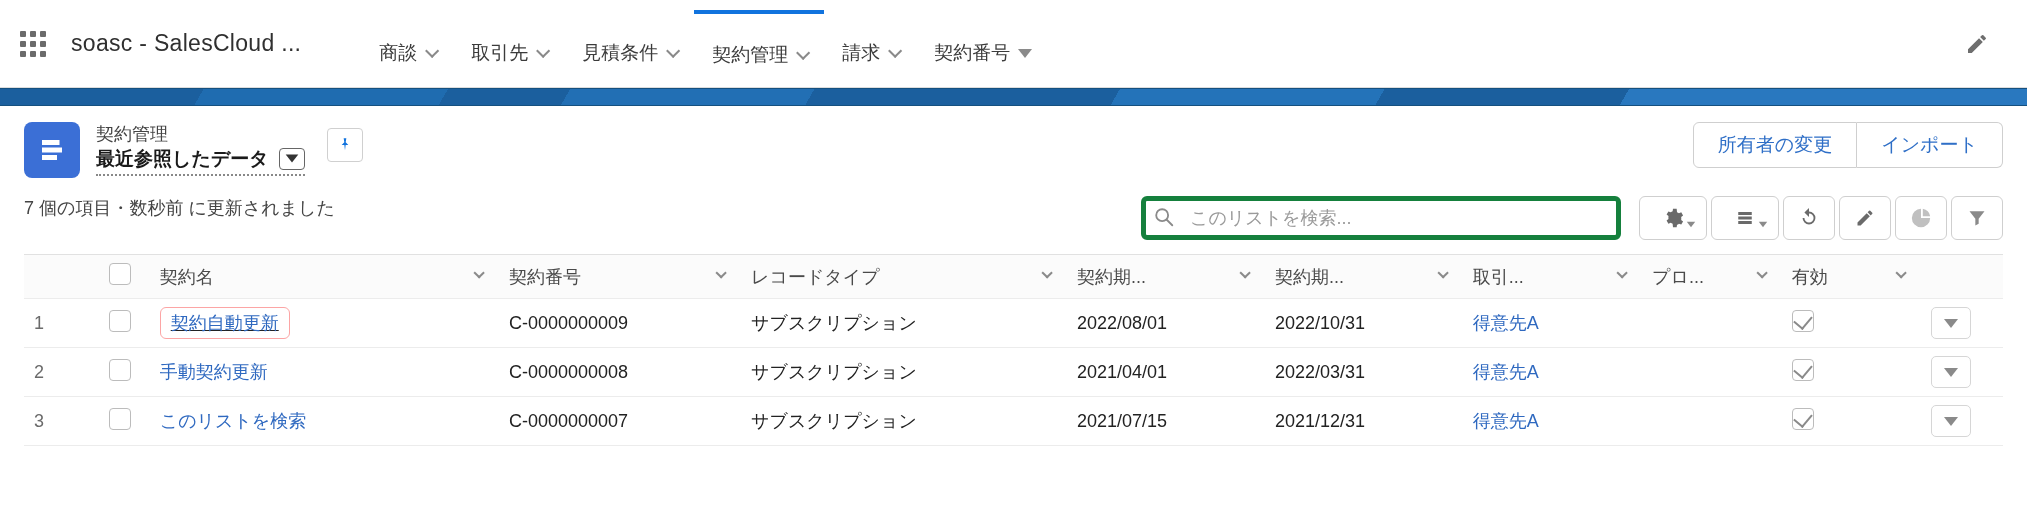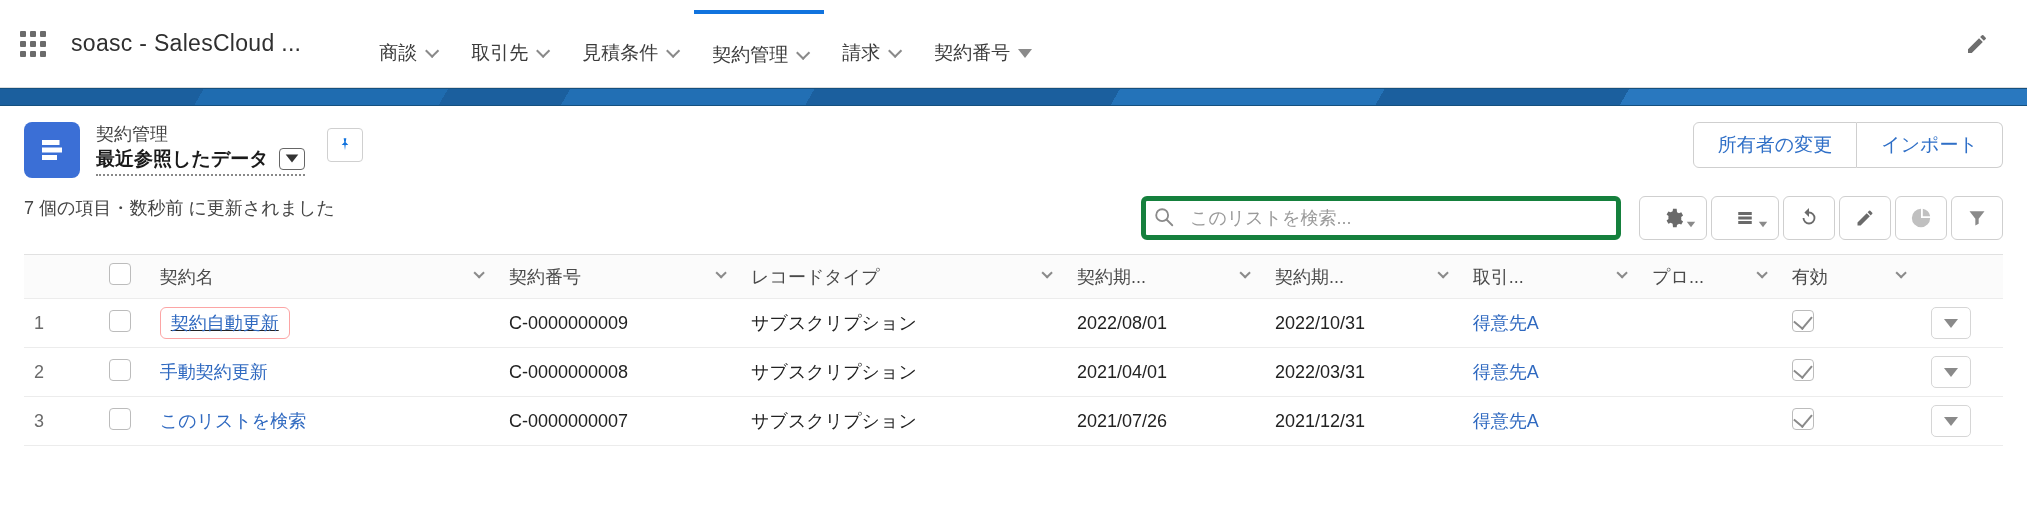--- a/index.html
+++ b/index.html
@@ -368,21 +368,21 @@
     </td>
         </tr>
         <tr>
     <td class="col-num">3</td>
     <td class="col-check">
       <span class="chk-box"></span>
     </td>
     <td class="col-name"><a class="link">このリストを検索</a></td>
     <td class="col-no">C-0000000007</td>
     <td class="col-type">サブスクリプション</td>
-    <td class="col-date">2021/07/26</td>
+    <td class="col-date">2021/07/15</td>
     <td class="col-date">2021/12/31</td>
     <td class="col-acct">
       <a class="link">得意先A</a>
     </td>
     <td class="col-process"></td>
     <td class="col-valid">
       <span class="chk-box checked"></span>
     </td>
     <td class="col-row-actions">
       <span class="row-action">

